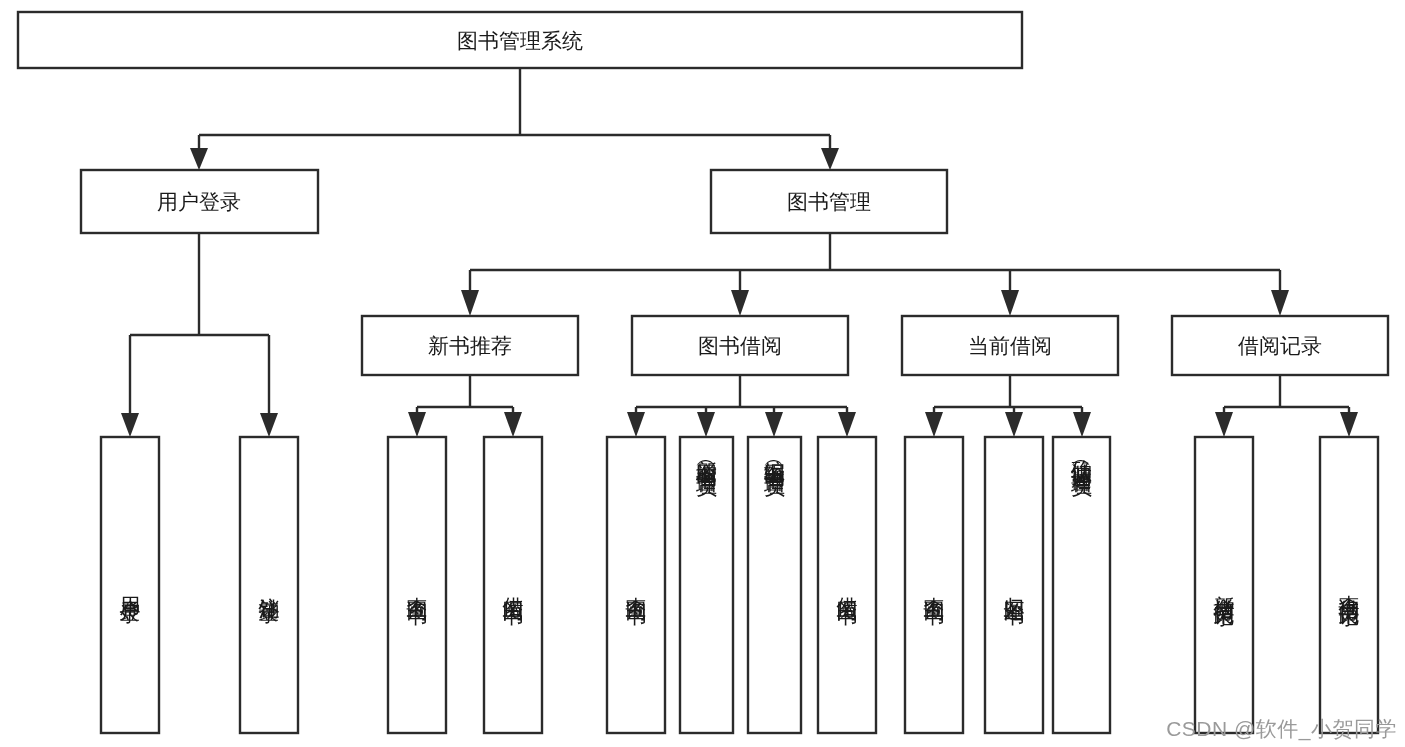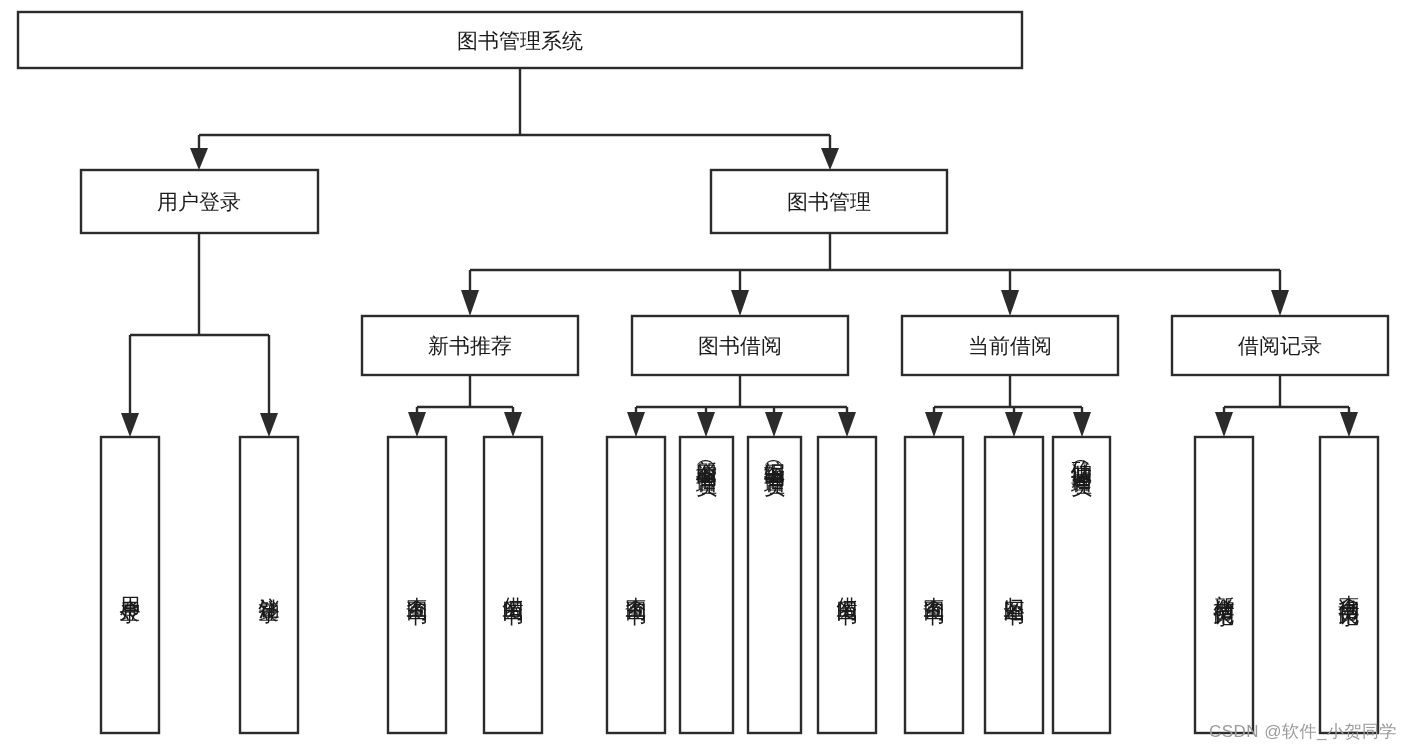--- a/index.html
+++ b/index.html
@@ -62,21 +62,21 @@
     line-height: 1.05;
     letter-spacing: 2.5px;
     color: #1a1a1a;
     white-space: nowrap;
   }
   .watermark {
     position: absolute;
     right: 8px;
     bottom: 4px;
     font-family: "Liberation Sans", "DejaVu Sans", sans-serif;
-    font-size: 17px;
+    font-size: 21px;
     color: #9a9a9a;
     letter-spacing: 0.5px;
     user-select: none;
   }
 </style>
 </head>
 <body>
 
 <div id="diagram-root">
 

